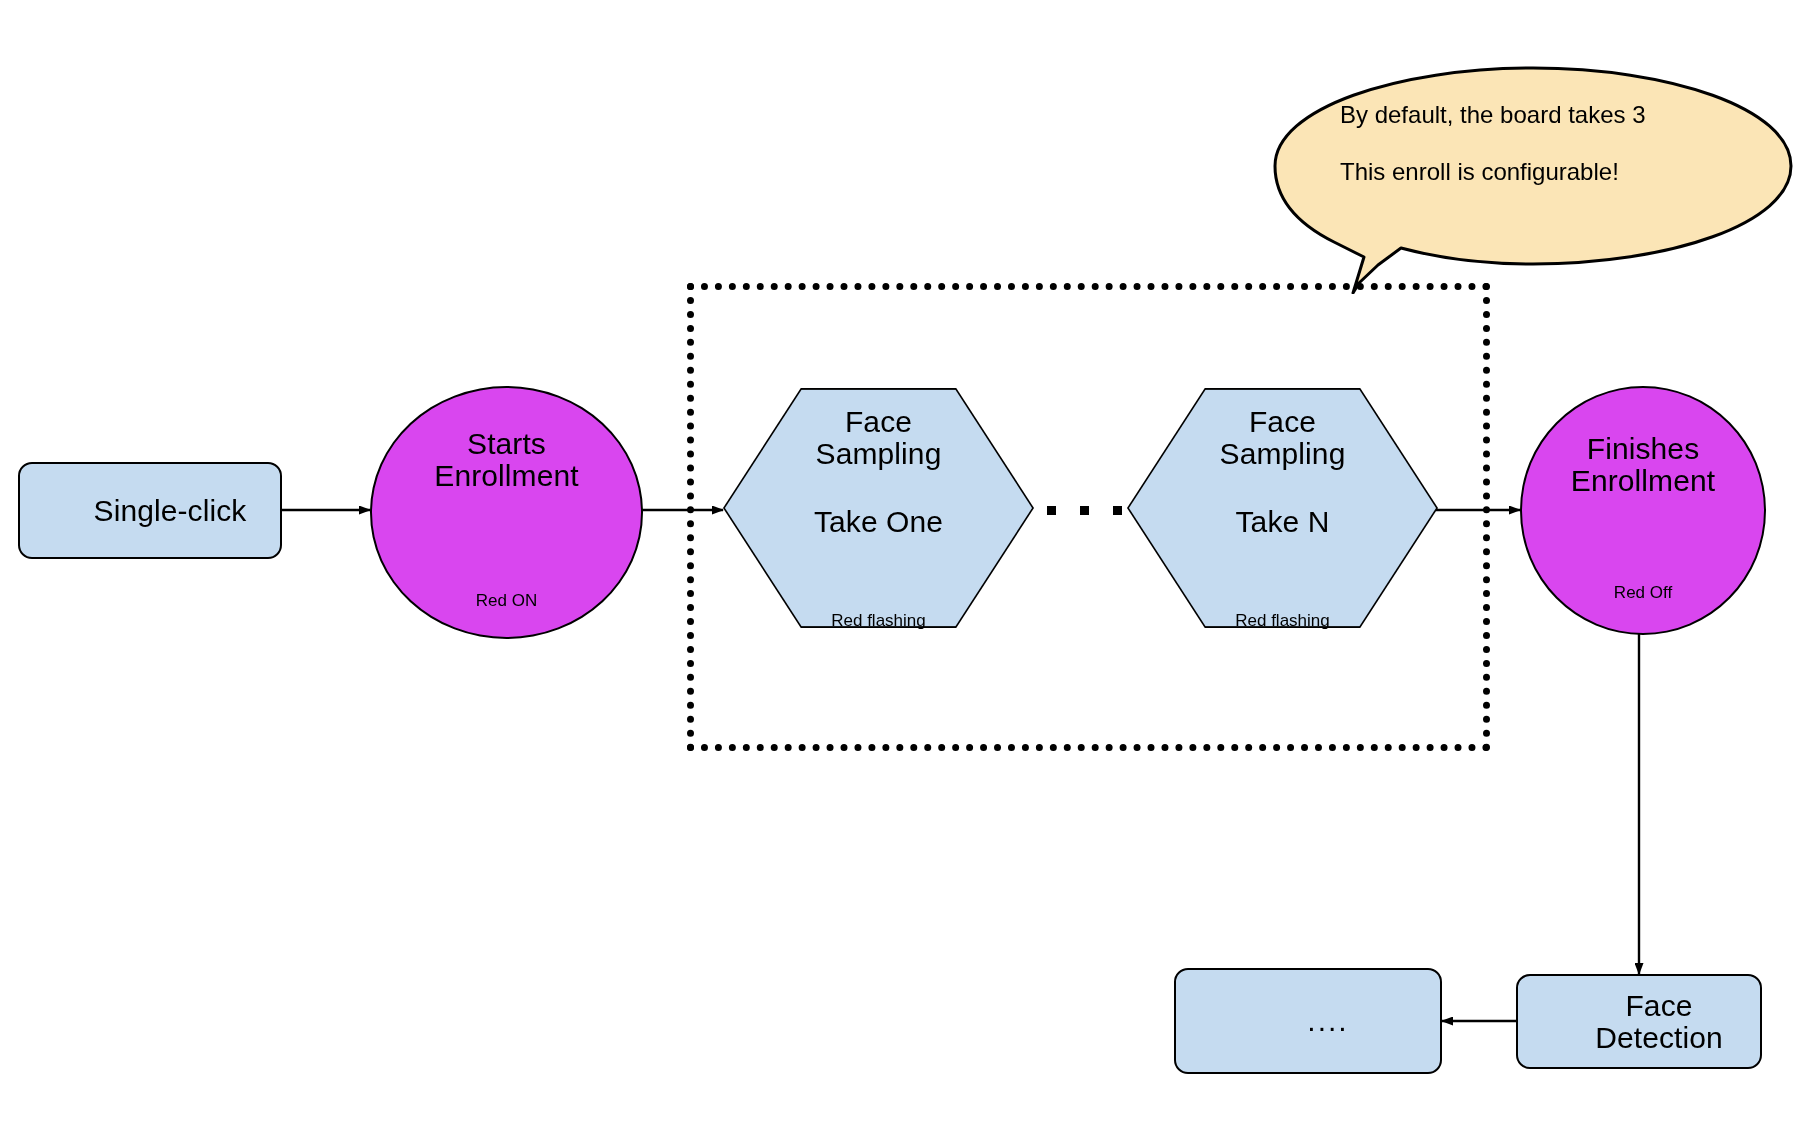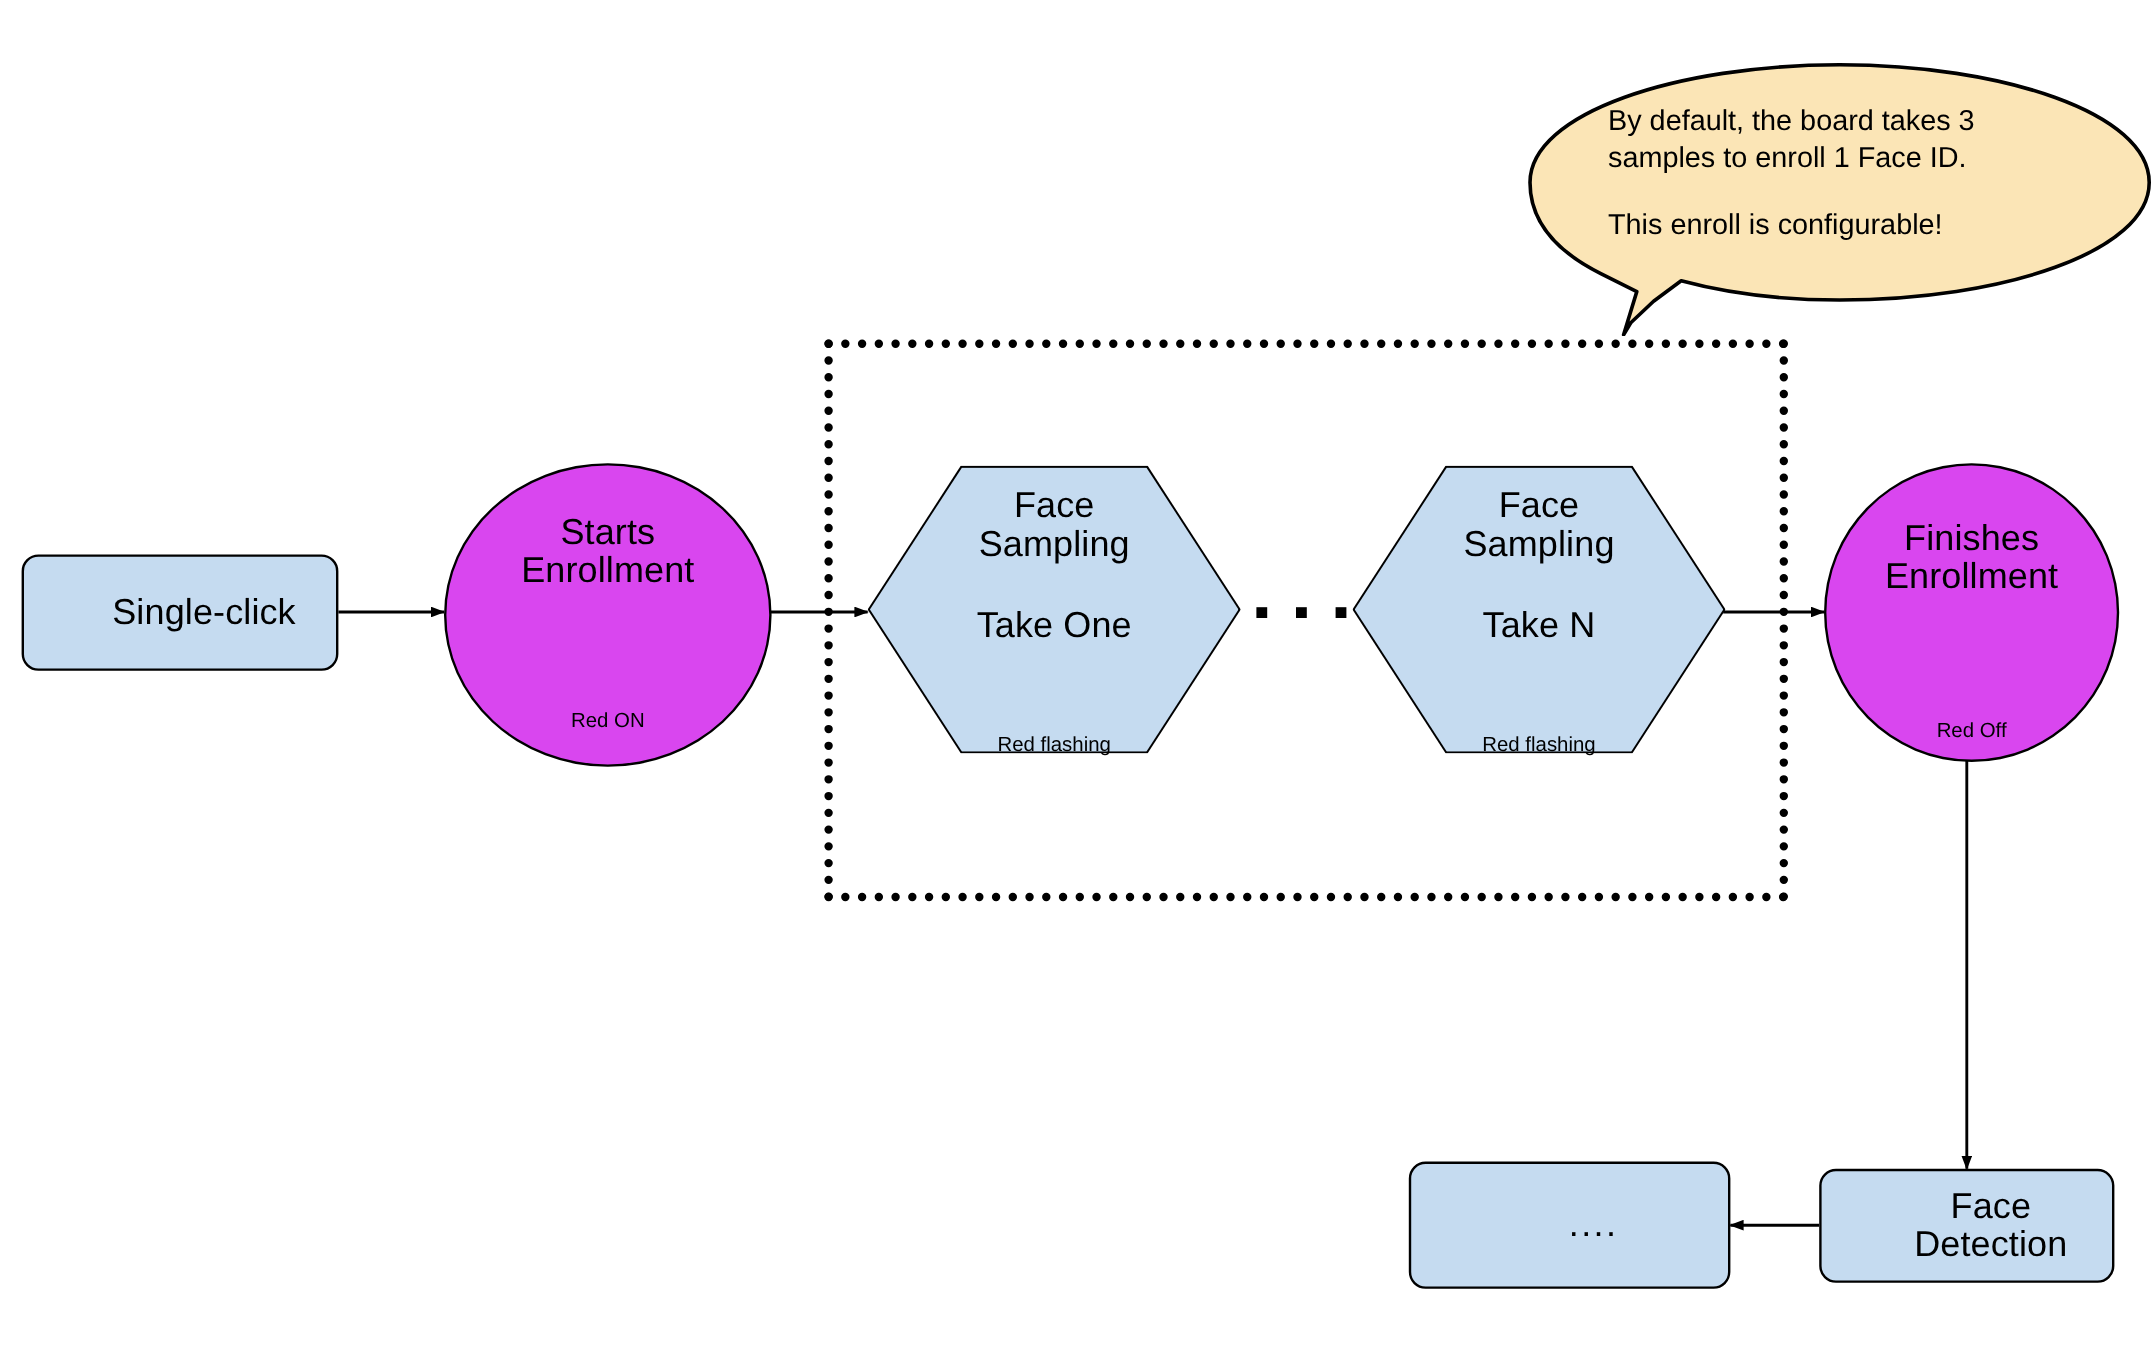--- a/index.html
+++ b/index.html
@@ -209,50 +209,49 @@
       <div class="hex-line label-main" style="top:118px;">Take N</div>
       <div class="hex-line label-sub" style="top:192px;">Red flashing</div>
     </div>
   </div>
 
   <div class="circle-node" style="left:1520px; top:386px; width:242px; height:245px; position:absolute;">
     <div class="circle-inner label-main" style="top:45px;">
       <div>Finishes</div>
       <div>Enrollment</div>
     </div>
-    <div class="circle-inner label-sub" style="top:180px;">Red Off</div>
+    <div class="circle-inner label-sub" style="top:164px;">Red Off</div>
   </div>
 
   <div class="node rect-node" style="left:1516px; top:974px; width:246px; height:95px;">
     <div class="label-main">
       <div>Face</div>
       <div>Detection</div>
     </div>
   </div>
 
   <div class="node rect-node" style="left:1174px; top:968px; width:268px; height:106px;">
     <div class="dots-label">....</div>
   </div>
 
-  <div class="callout" style="left:1268px; top:50px; width:527px; height:230px;text-decoration:underline;">
+  <div class="callout" style="left:1268px; top:64px; width:527px; height:230px;text-decoration:underline;">
     <svg width="527" height="230" viewBox="0 0 527 230" xmlns="http://www.w3.org/2000/svg">
 
       <path d="M 265 4
                C 400 4, 523 44, 523 102
                C 523 160, 400 200, 265 200
                C 215 200, 170 194, 133 184
                L 110 201
                L 91 219
                L 85 229
                L 96 193
                L 66 178
                C 26 158, 7 132, 7 102
                C 7 44, 130 4, 265 4 Z" fill="#fbe5b6" stroke="#000000" stroke-width="3" stroke-linejoin="round"></path>
     </svg>
     <div class="callout-text" style="left:72px; top:36px; width:410px;">
       <p class="callout-para">By default, the board takes 3</p>
-      <p class="callout-para">samples to enroll 1 Face ID.</p>
       <div class="callout-gap"></div>
       <p class="callout-para">This enroll is configurable!</p>
     </div>
   </div>
 
 </div>
 
 </body></html>

